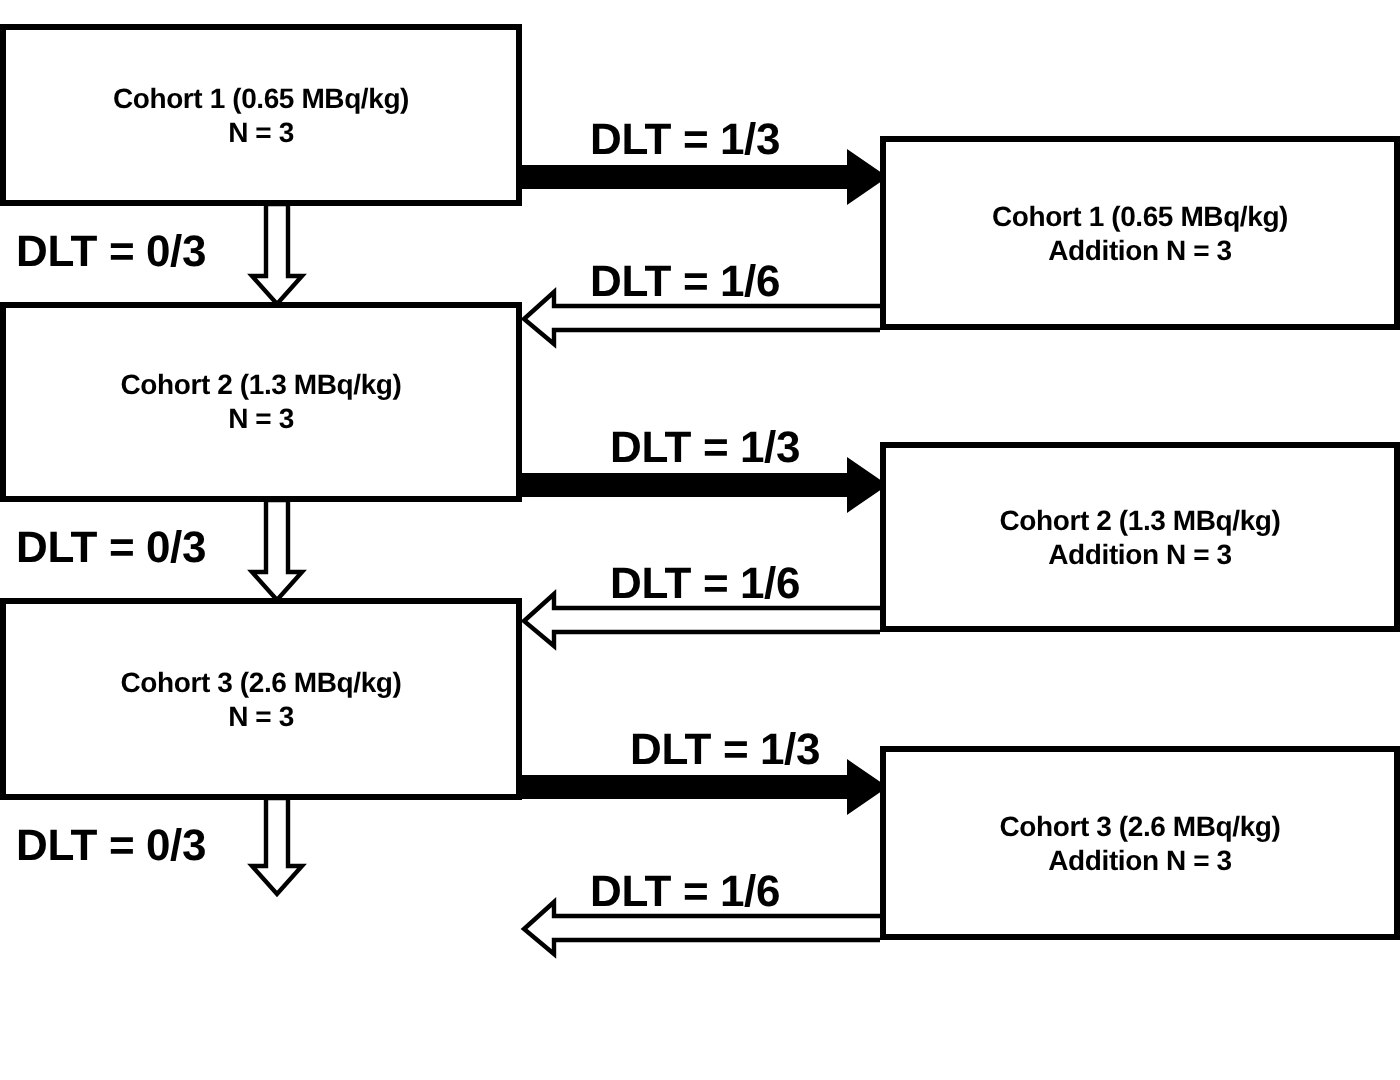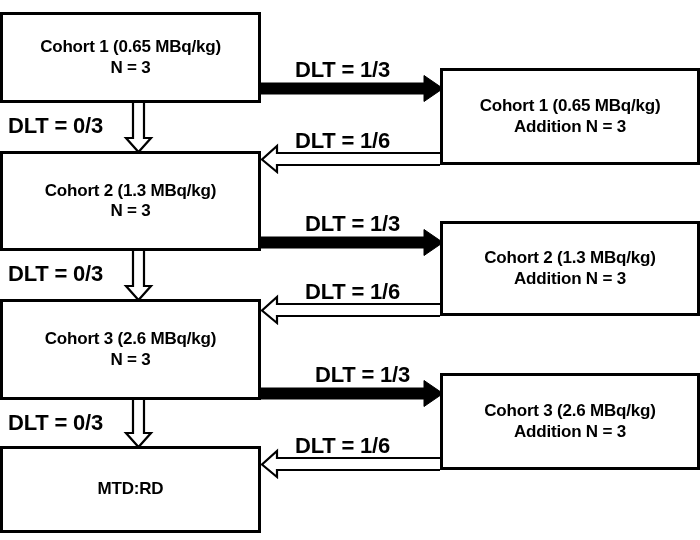--- a/index.html
+++ b/index.html
@@ -21,21 +21,21 @@
     box-sizing: border-box;
     border: 3px solid #000000;
     background: #ffffff;
     display: flex;
     flex-direction: column;
     align-items: center;
     justify-content: center;
     text-align: center;
     color: #000000;
     font-weight: bold;
-    font-size: 17px;
+    font-size: 14px;
     line-height: 1.18;
     z-index: 3;
   }
   .node .line1, .node .line2 {
     display: block;
     white-space: nowrap;
     letter-spacing: -0.2px;
   }
   .edge-label {
     position: absolute;
@@ -108,23 +108,20 @@
   <div class="node" style="left:0px; top:151px; width:261px; height:100px;">
     <span class="line1">Cohort 2 (1.3 MBq/kg)</span>
     <span class="line2">N = 3</span>
   </div>
 
   <div class="node" style="left:0px; top:299px; width:261px; height:101px;">
     <span class="line1">Cohort 3 (2.6 MBq/kg)</span>
     <span class="line2">N = 3</span>
   </div>
 
-  <div class="node" style="left:0px; top:446px; width:261px; height:87px;">
-    <span class="line1">MTD:RD</span>
-  </div>
 
   <div class="node" style="left:440px; top:68px; width:260px; height:97px;">
     <span class="line1">Cohort 1 (0.65 MBq/kg)</span>
     <span class="line2">Addition N = 3</span>
   </div>
 
   <div class="node" style="left:440px; top:221px; width:260px; height:95px;">
     <span class="line1">Cohort 2 (1.3 MBq/kg)</span>
     <span class="line2">Addition N = 3</span>
   </div>

